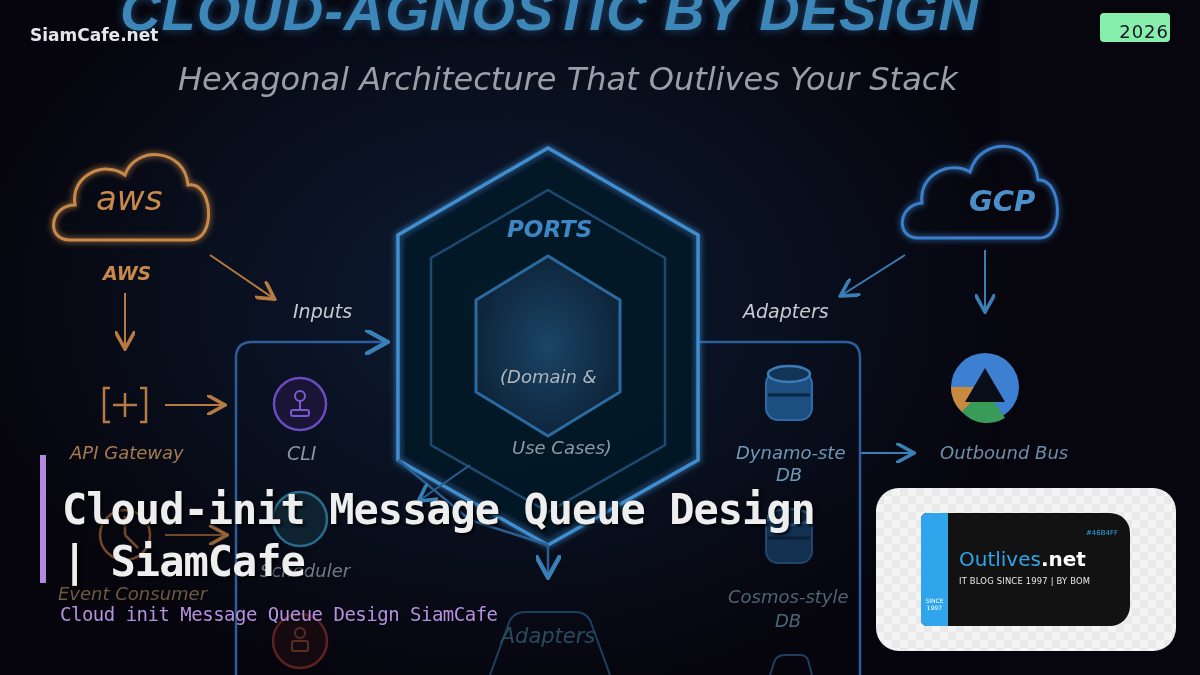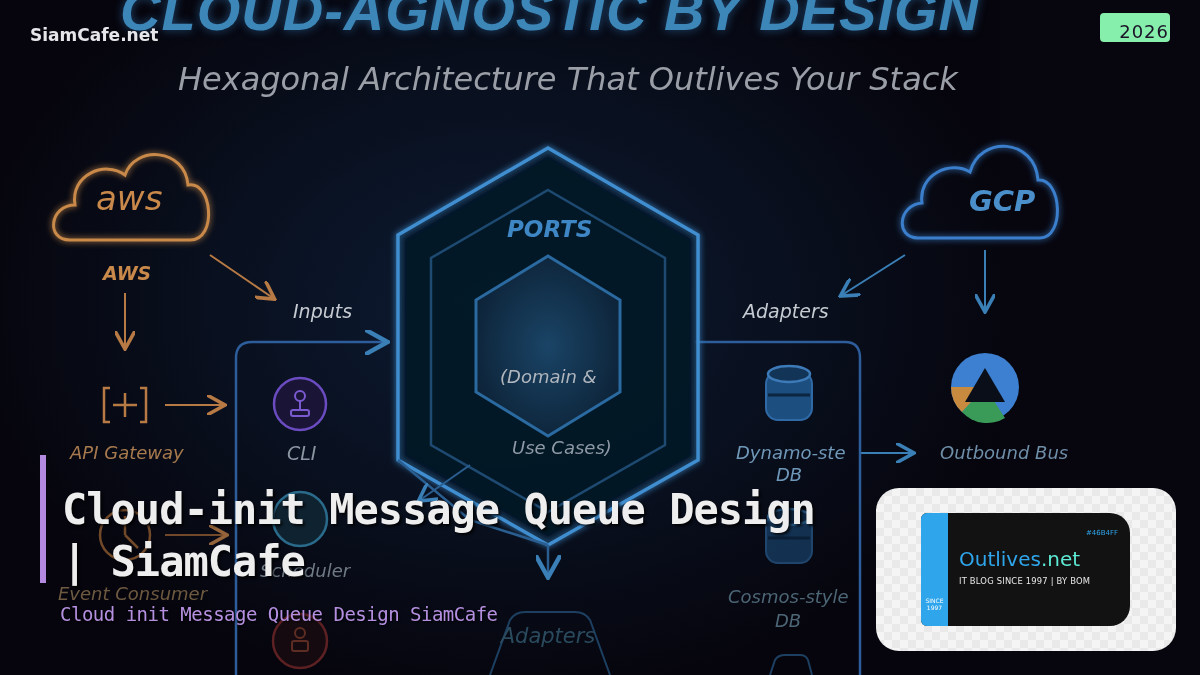--- a/index.html
+++ b/index.html
@@ -21,21 +21,21 @@
   .subtitle{position:absolute;left:60px;top:603px;font-family:"DejaVu Sans Mono",monospace;font-size:19px;color:#b690e0;letter-spacing:-0.5px;text-shadow:1px 1px 2px rgba(0,0,0,.8);}
   .logo-card{position:absolute;left:876px;top:488px;width:300px;height:163px;
     background-color:#f4f4f4;
     background-image:linear-gradient(45deg,#e9e9e9 25%,transparent 25%,transparent 75%,#e9e9e9 75%),linear-gradient(45deg,#e9e9e9 25%,transparent 25%,transparent 75%,#e9e9e9 75%);
     background-size:16px 16px;background-position:0 0,8px 8px;border-radius:23px;}
   .logo{position:absolute;left:45px;top:25px;width:209px;height:113px;background:#121212;border-radius:6px 20px 20px 6px;overflow:hidden;}
   .logo .stripe{position:absolute;left:0;top:0;width:27px;height:113px;background:#2fa6ec;}
   .logo .since{position:absolute;left:0;top:84px;width:27px;text-align:center;font-size:6px;line-height:7px;color:#fff;font-family:"DejaVu Sans",sans-serif;}
   .logo .hex{position:absolute;right:12px;top:16px;font-size:7px;color:#2fa6ec;font-family:"DejaVu Sans",sans-serif;}
   .logo .name{position:absolute;left:38px;top:34px;font-size:20px;font-family:"DejaVu Sans",sans-serif;color:#2fa6ec;}
-  .logo .name b{color:#5eead4;font-weight:400;}
+  .logo .name b{color:#ffffff;font-weight:700;}
   .logo .tag{position:absolute;left:38px;top:63px;font-size:8.4px;color:#e8e8e8;font-family:"DejaVu Sans",sans-serif;letter-spacing:.2px;}
 </style>
 </head>
 <body>
 
 <div class="stage">
 
   <svg class="diagram" viewBox="0 0 1200 675" width="1200" height="675">
     <defs>
       <filter id="glow" x="-20%" y="-20%" width="140%" height="140%">

